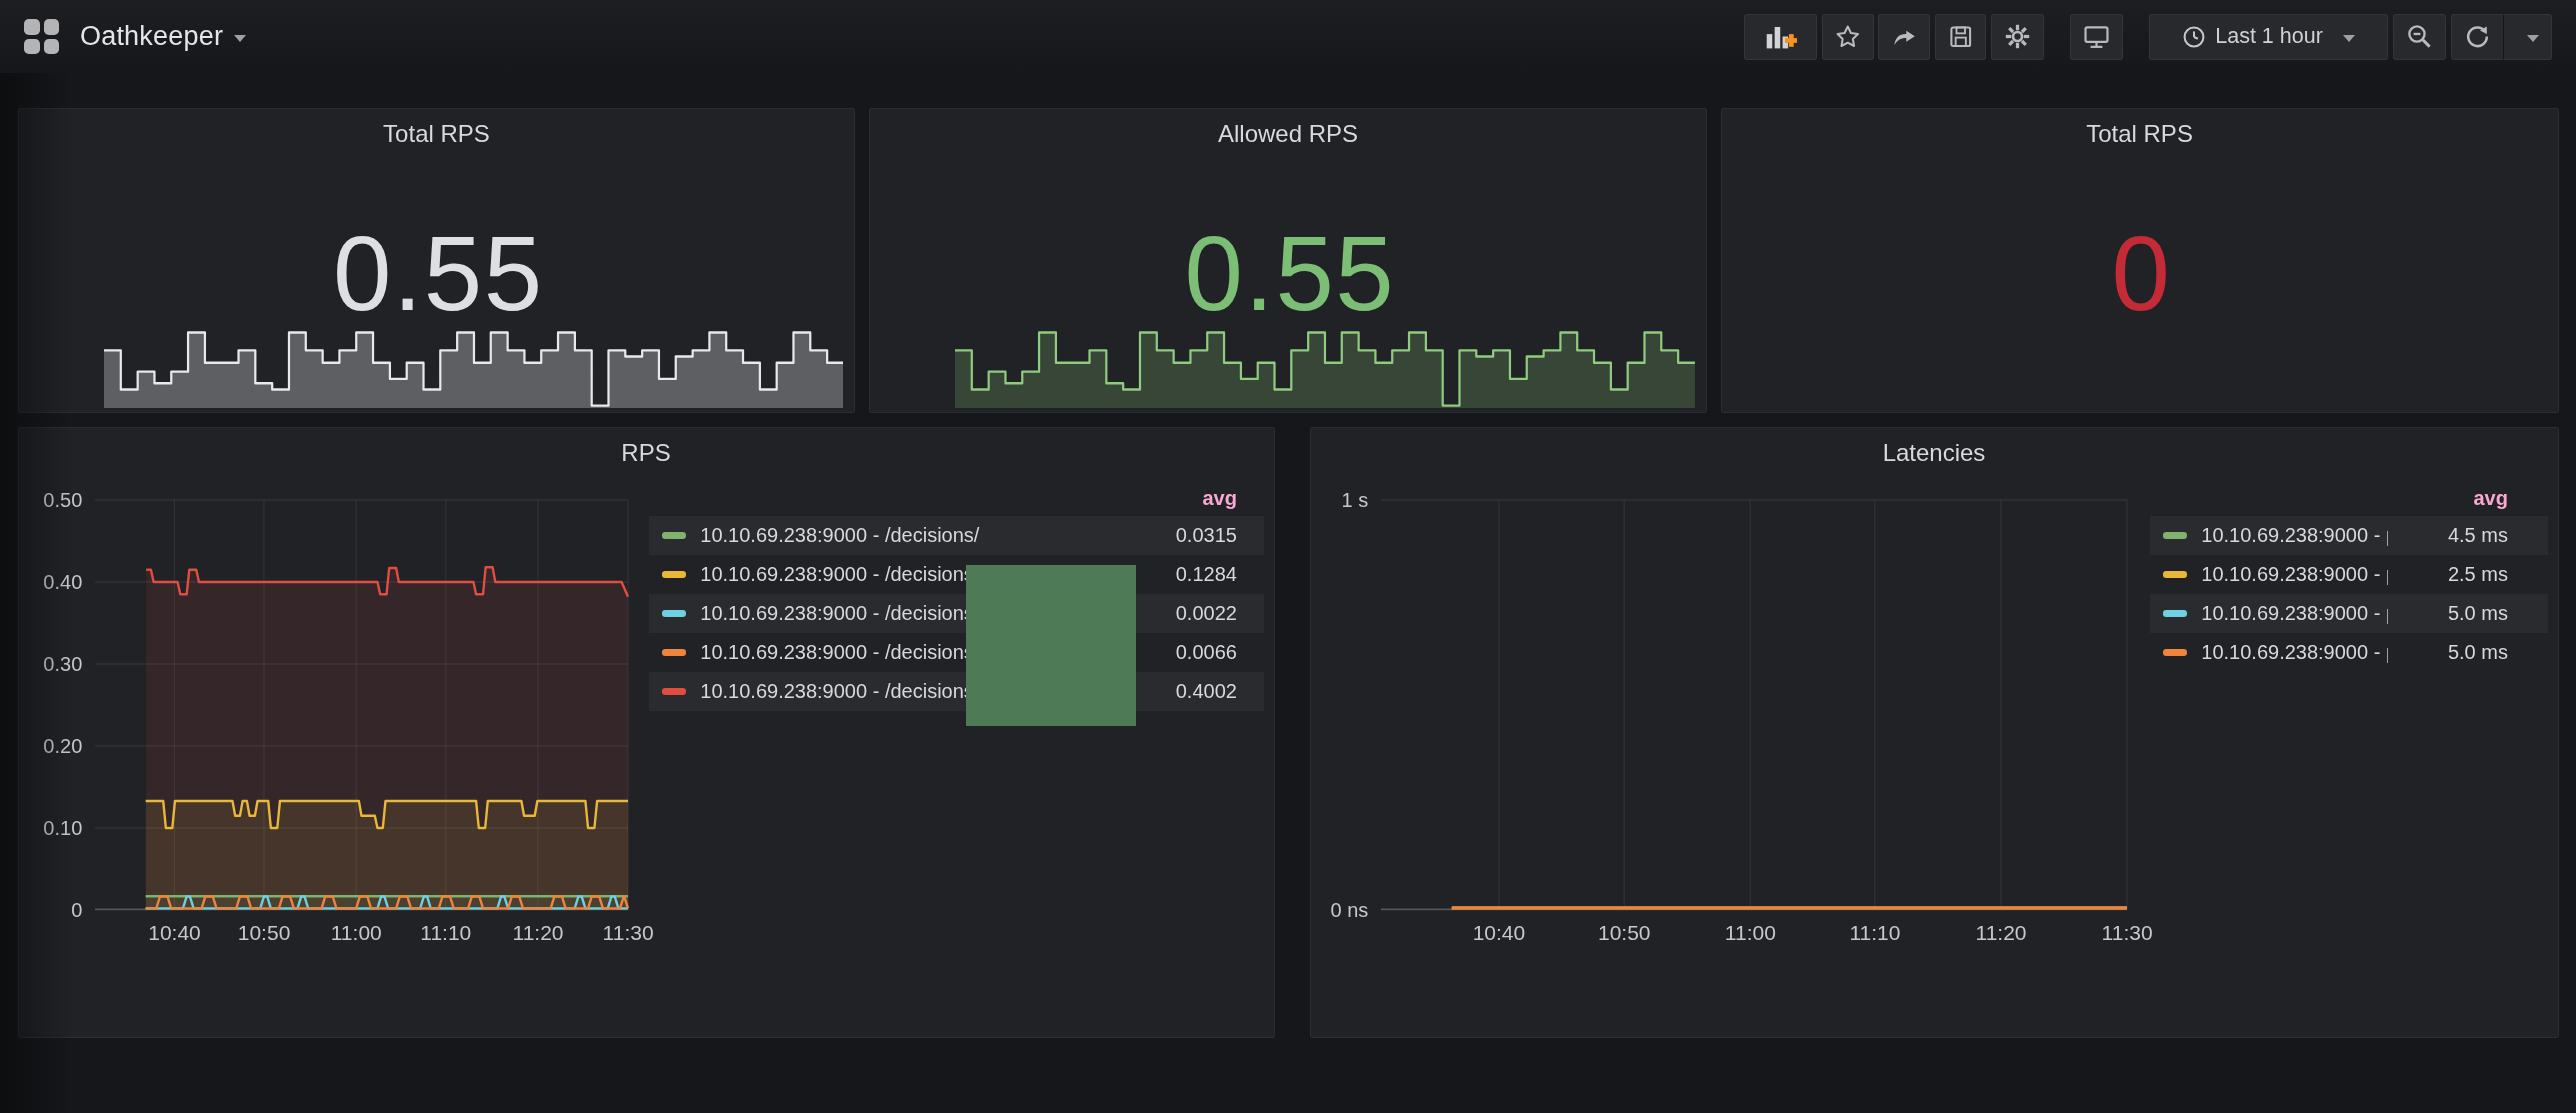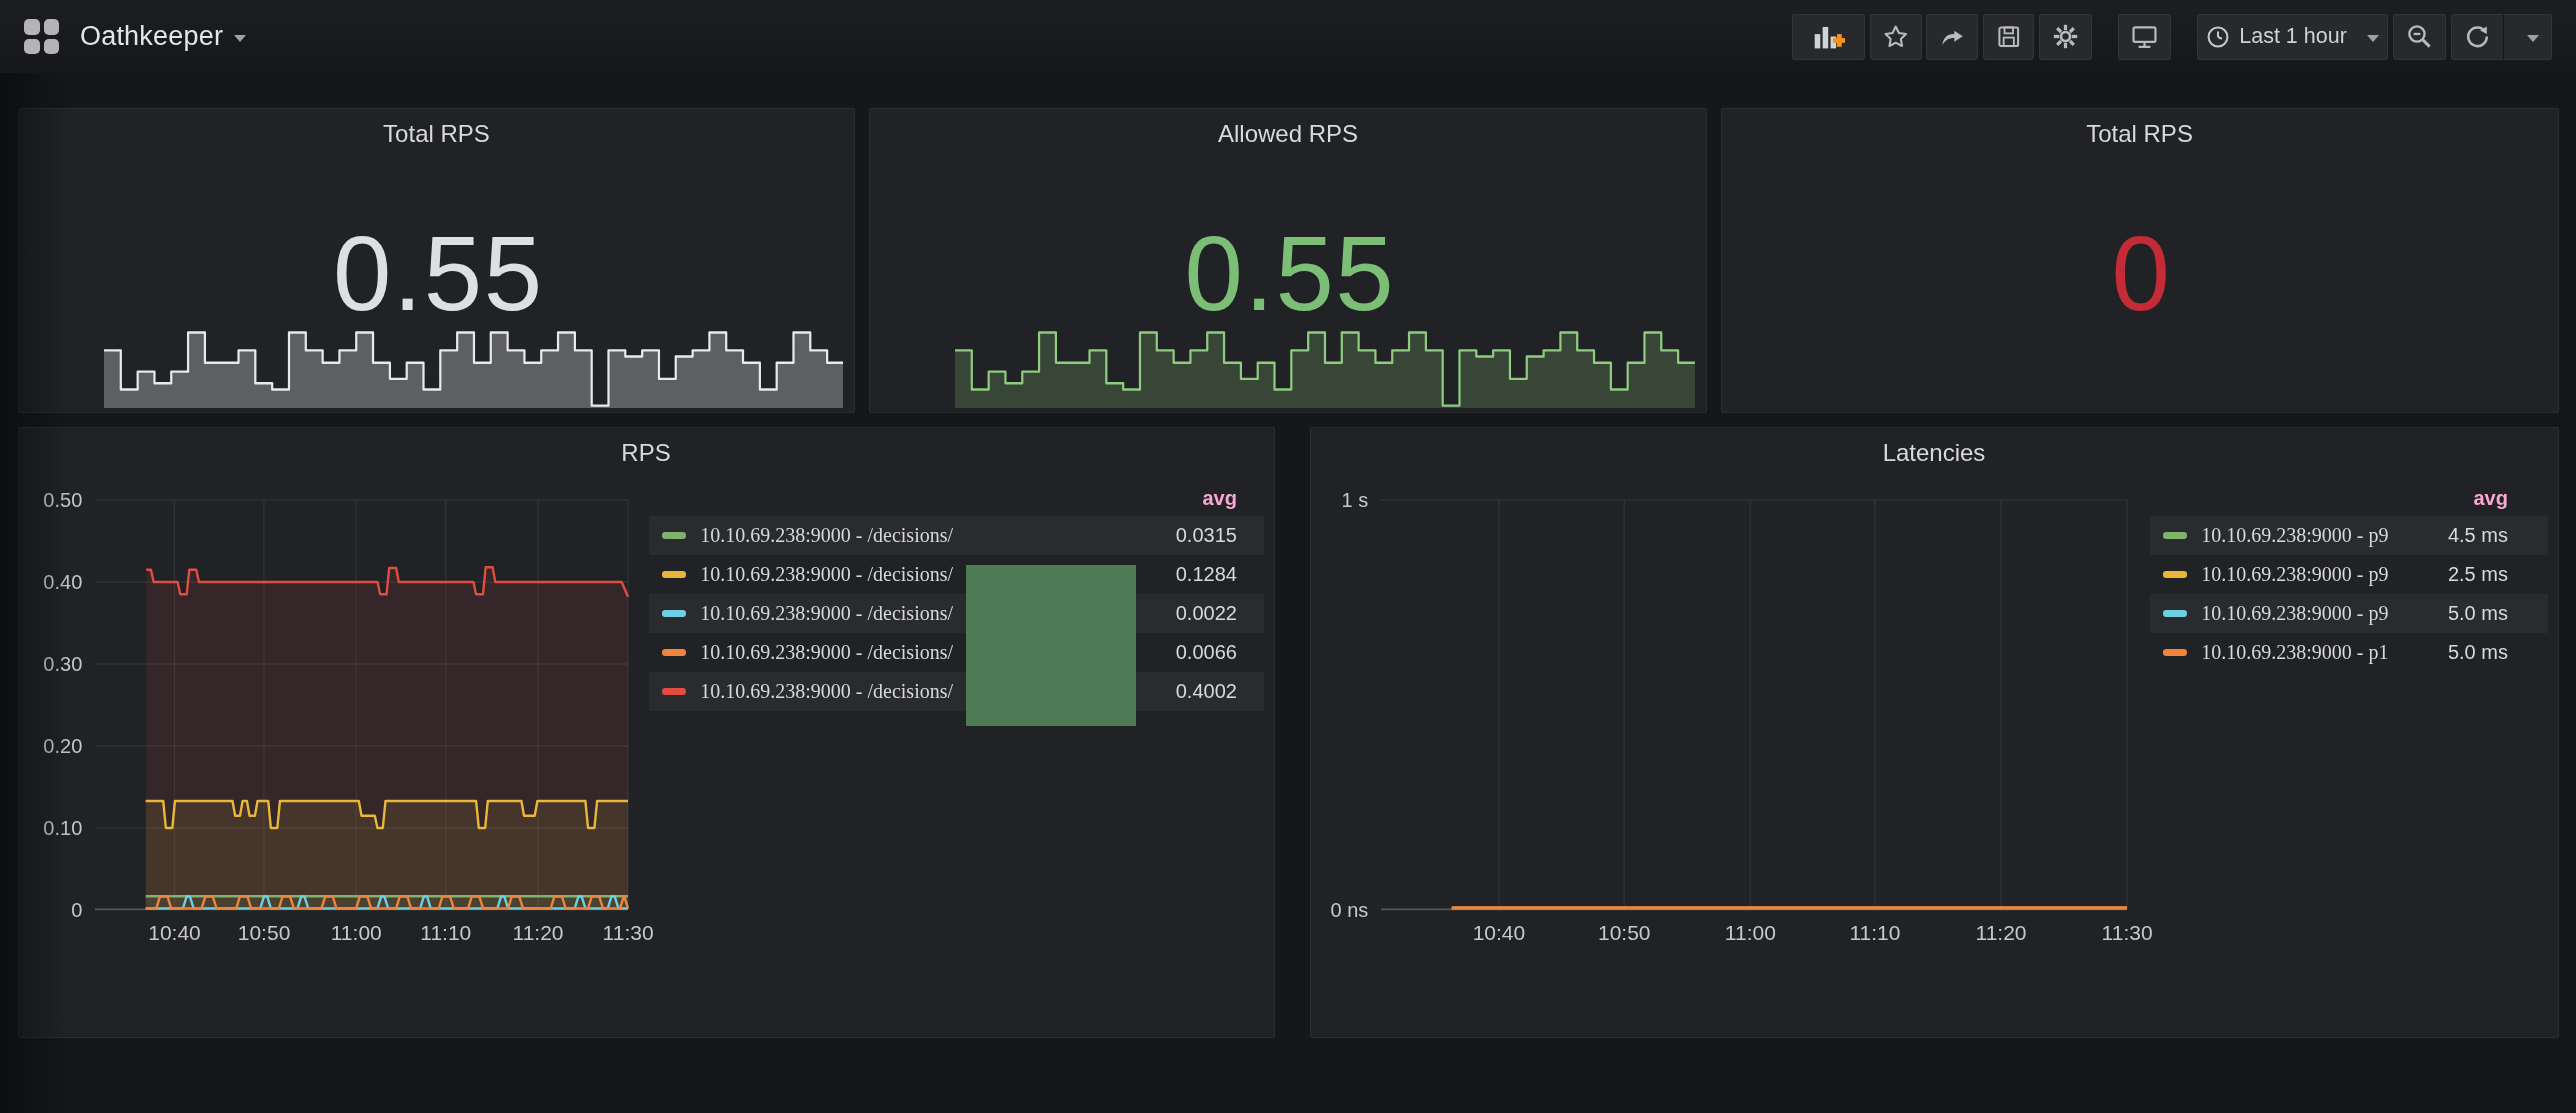--- a/index.html
+++ b/index.html
@@ -64,21 +64,21 @@
     font-size:21px; color:#c7c8c9; white-space:nowrap; }
 
   
   .legend { flex:1; margin-left:21px; align-self:flex-start; min-width:0; }
   .legend-header { text-align:right; padding:8px 27px 6.4px 0; color:#f9a8d4; font-weight:700; font-size:20px; }
   .legend.lat .legend-header { padding-right:40px; }
   .legend-row { display:flex; align-items:center; height:39px; padding:0 27px 0 12.8px; cursor:pointer; }
   .legend.lat .legend-row { padding-right:40px; }
   .legend-row.alt { background:rgba(255,255,255,.045); }
   .swatch { width:24px; height:6.4px; border-radius:3.2px; margin-right:14.4px; flex:none; }
-  .legend-label { flex:1; color:#d8d9da; font-size:20px; white-space:nowrap; overflow:hidden;font-family:Liberation Serif, serif; }
+  .legend-label { flex:1; color:#d8d9da; font-size:20px; white-space:nowrap; overflow:hidden; }
   .legend-value { min-width:120px; text-align:right; color:#d8d9da; font-size:20px; white-space:nowrap; }
 
   .artifact { position:absolute; left:947px; top:137px; width:170px; height:161px; z-index:5; }
 </style>
 </head>
 <body>
 
 <div class="navbar">
   <div class="logo-grid">
     <span></span>
@@ -139,21 +139,21 @@
     <button class="tb-btn">
       <svg width="27" height="25.5" viewBox="0 0 32 30">
         <rect x="3" y="4" width="26" height="17" rx="2" fill="none" stroke="#b9babd" stroke-width="2.6"></rect>
         <line x1="16" y1="21" x2="16" y2="26" stroke="#b9babd" stroke-width="2.6"></line>
         <line x1="9" y1="27" x2="23" y2="27" stroke="#b9babd" stroke-width="2.6"></line>
       </svg>
     </button>
 
     <span class="tb-gap"></span>
 
-    <button class="tb-btn" style="padding:0 8px">
+    <button class="tb-btn" style="padding:0 32px">
       <svg width="24" height="24" viewBox="0 0 28 28">
         <circle cx="14" cy="14" r="11" fill="none" stroke="#c6c7c9" stroke-width="2.4"></circle>
         <line x1="14" y1="14" x2="14" y2="7.5" stroke="#c6c7c9" stroke-width="2.4"></line>
         <line x1="14" y1="14" x2="18.5" y2="16" stroke="#c6c7c9" stroke-width="2.4"></line>
       </svg>
       <span class="tb-text">Last 1 hour</span>
       <span class="caret small"></span>
     </button>
 
     <button class="tb-btn">

